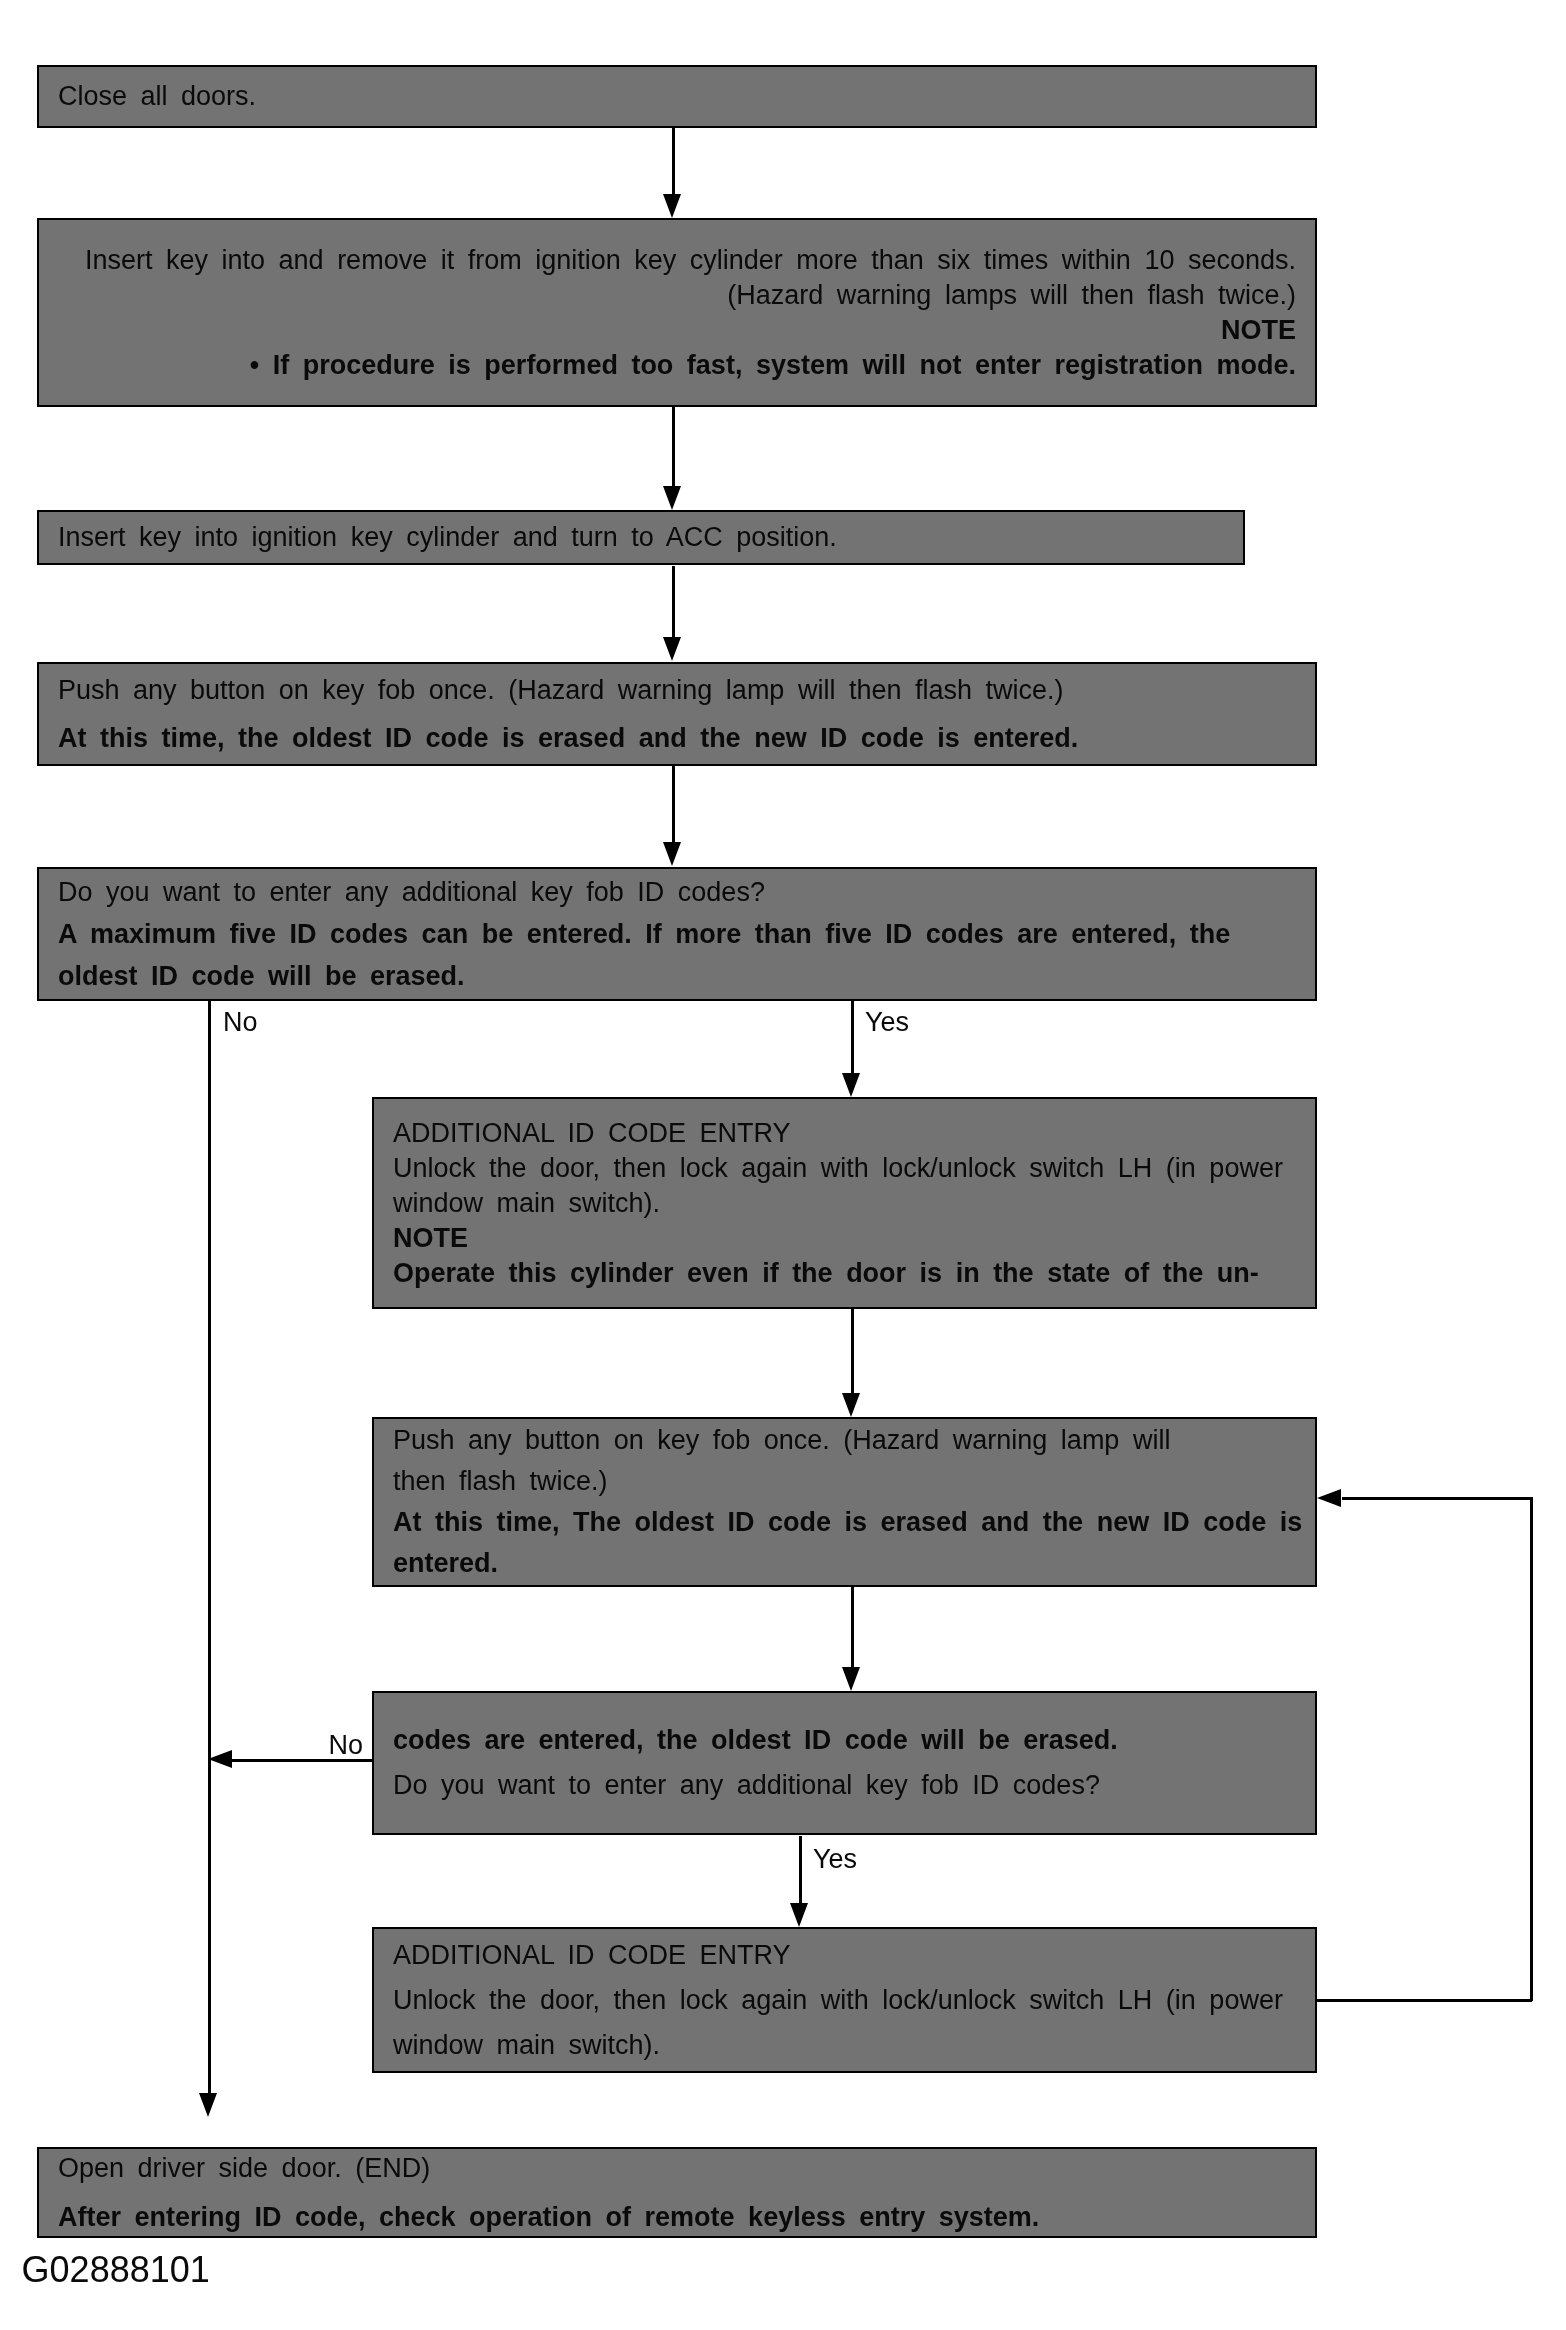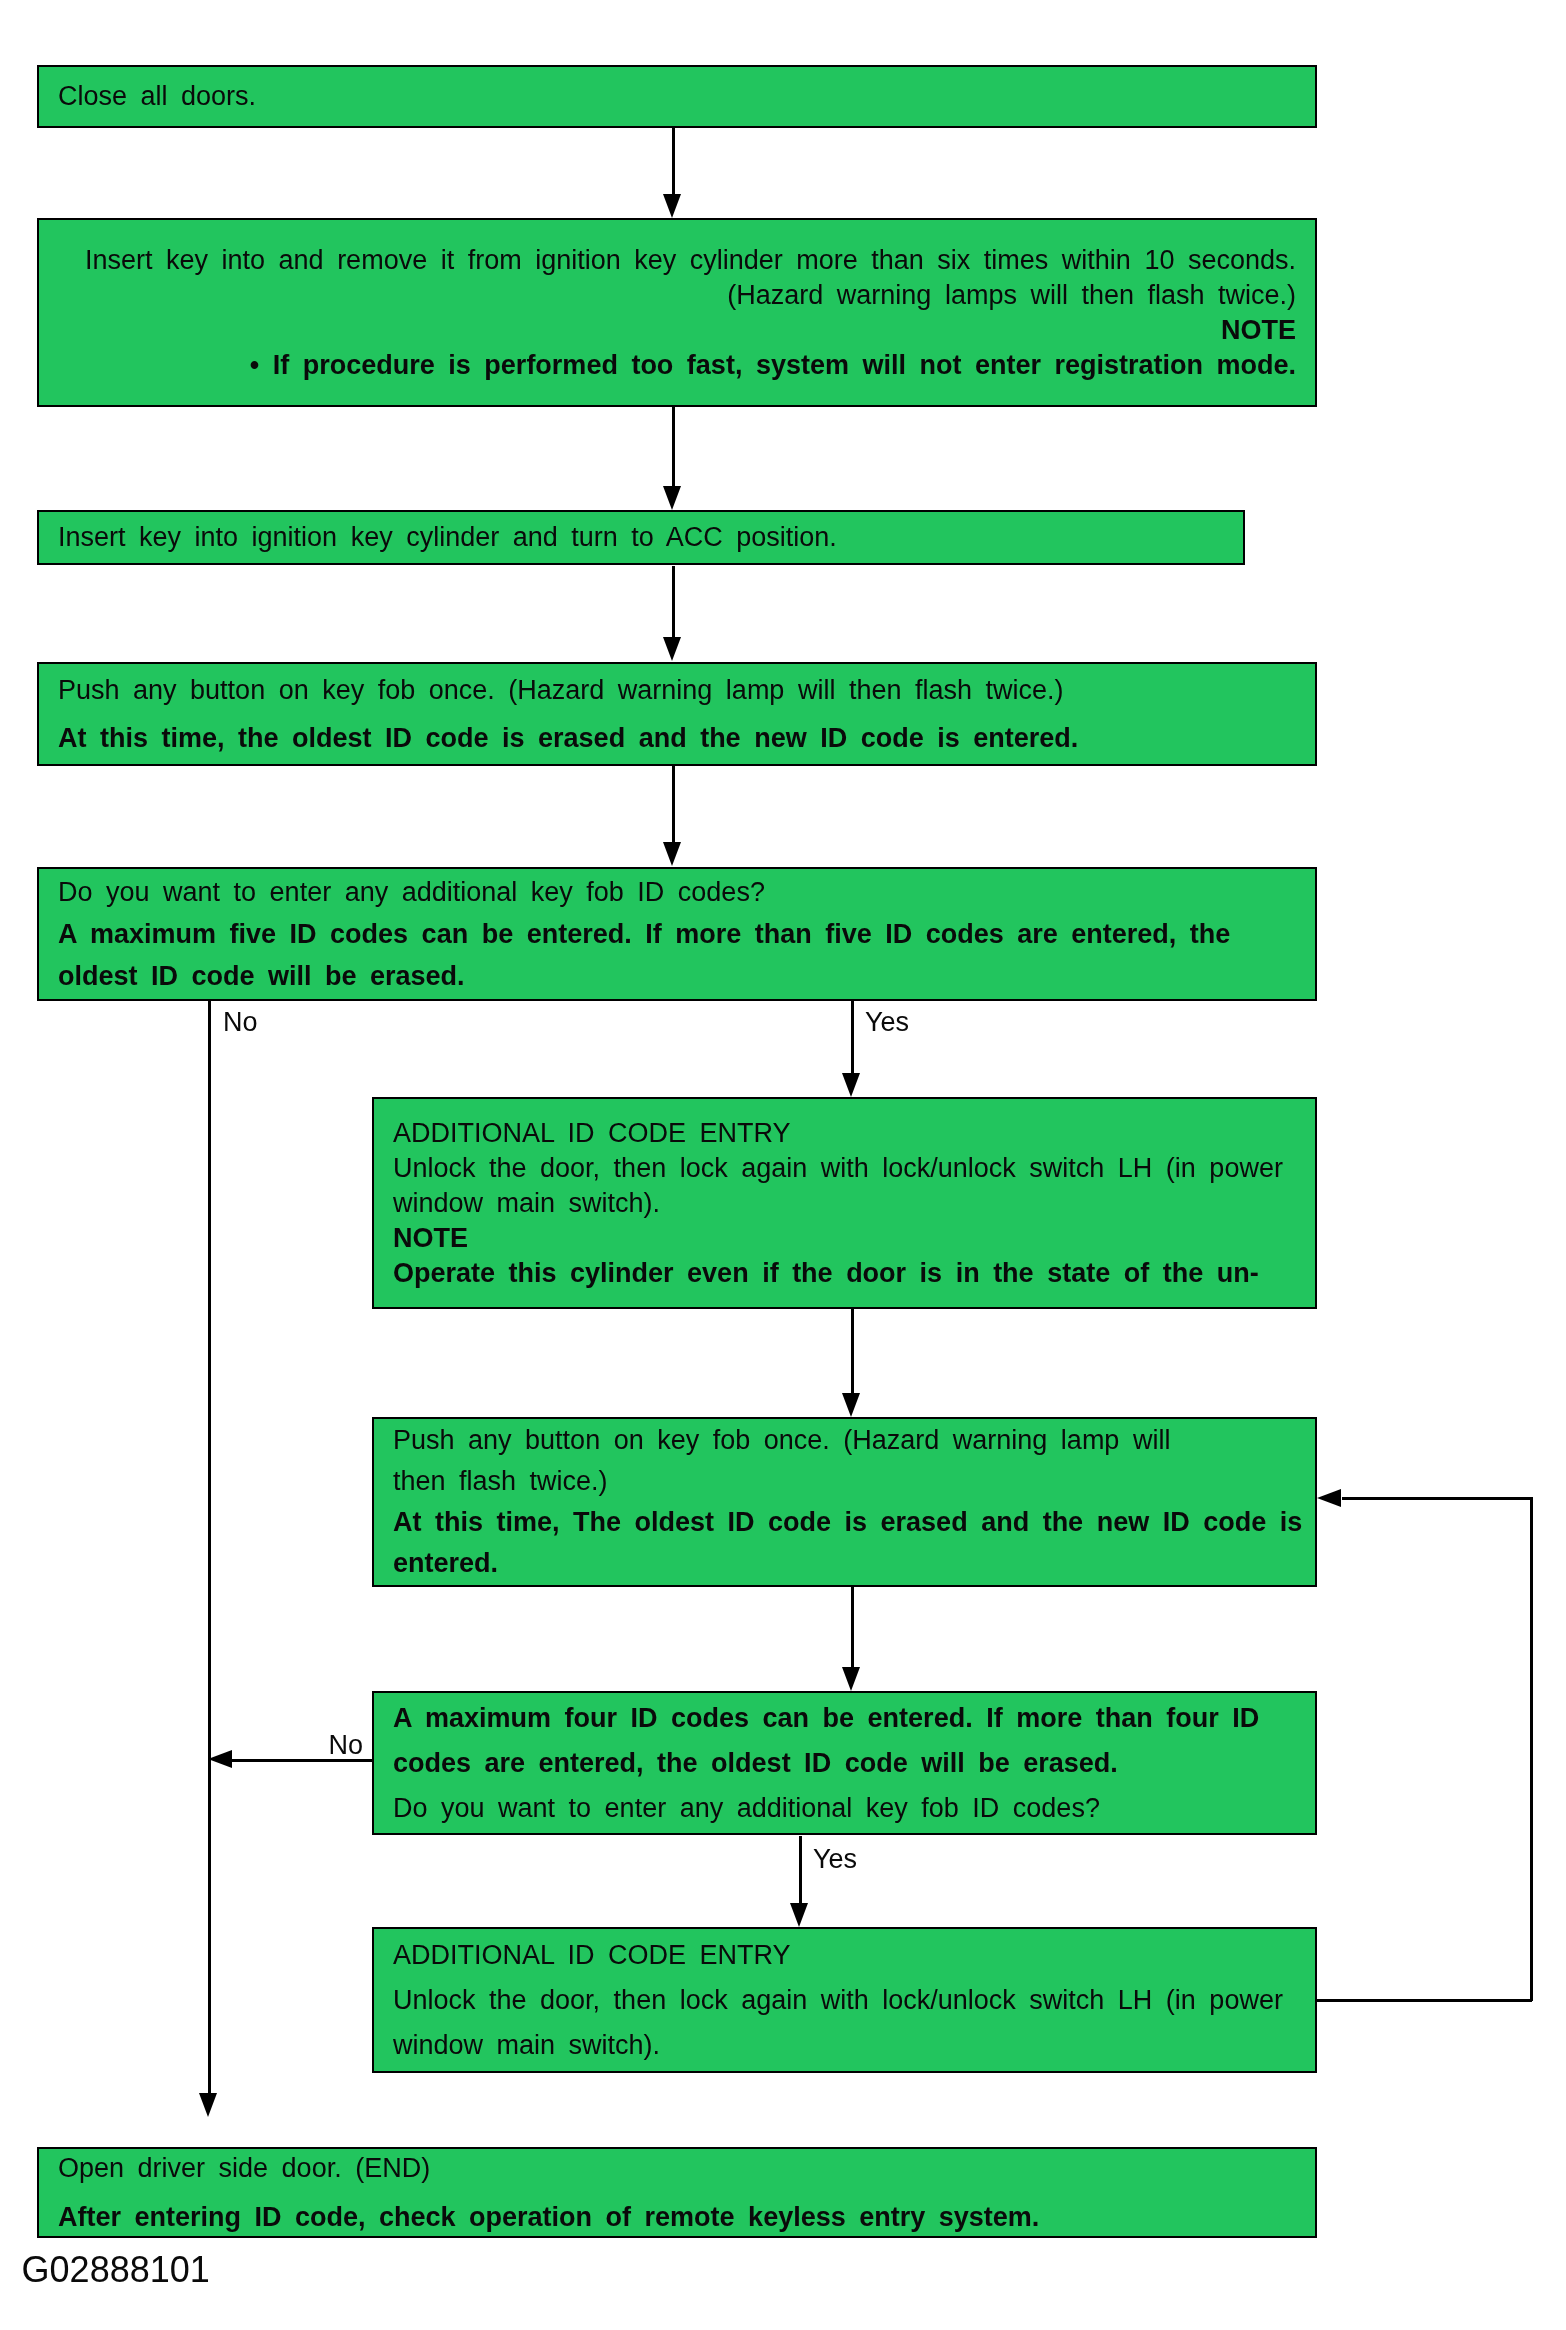--- a/index.html
+++ b/index.html
@@ -2,21 +2,21 @@
 <html style="font-size:14px"><head>
 <meta charset="utf-8">
 <style>
   html,body{margin:0;padding:0;}
   body{
     width:1566px;height:2330px;position:relative;background:#ffffff;
     font-family:"Liberation Sans","DejaVu Sans",sans-serif;
     font-size:27px;color:#0a0a0a;word-spacing:6px;
   }
   .box{
-    position:absolute;border:2.6px solid #000;background:#22c55e;
+    position:absolute;border:2.6px solid #000;background:#737373;
     display:flex;flex-direction:column;justify-content:center;
     padding:5.2px 19px;box-sizing:border-box;
   }
   .ln{white-space:nowrap;}
   .b{font-weight:bold;}
   .vline,.hline{position:absolute;background:#000;}
   .vline{width:2.6px;}
   .hline{height:2.6px;}
   .arrd{position:absolute;width:0;height:0;
     border-left:9.5px solid transparent;border-right:9.5px solid transparent;
@@ -65,21 +65,20 @@
 </div>
 
 <div class="box" style="left:372px;top:1417px;width:945px;height:170px;line-height:41px;">
   <div class="ln">Push any button on key fob once. (Hazard warning lamp will</div>
   <div class="ln">then flash twice.)</div>
   <div class="ln b">At this time, The oldest ID code is erased and the new ID code is</div>
   <div class="ln b">entered.</div>
 </div>
 
 <div class="box" style="left:372px;top:1691px;width:945px;height:144px;line-height:45px;">
-  <div class="ln b">A maximum four ID codes can be entered. If more than four ID</div>
   <div class="ln b">codes are entered, the oldest ID code will be erased.</div>
   <div class="ln">Do you want to enter any additional key fob ID codes?</div>
 </div>
 
 <div class="box" style="left:372px;top:1927px;width:945px;height:146px;line-height:45px;">
   <div class="ln">ADDITIONAL ID CODE ENTRY</div>
   <div class="ln">Unlock the door, then lock again with lock/unlock switch LH (in power</div>
   <div class="ln">window main switch).</div>
 </div>
 

